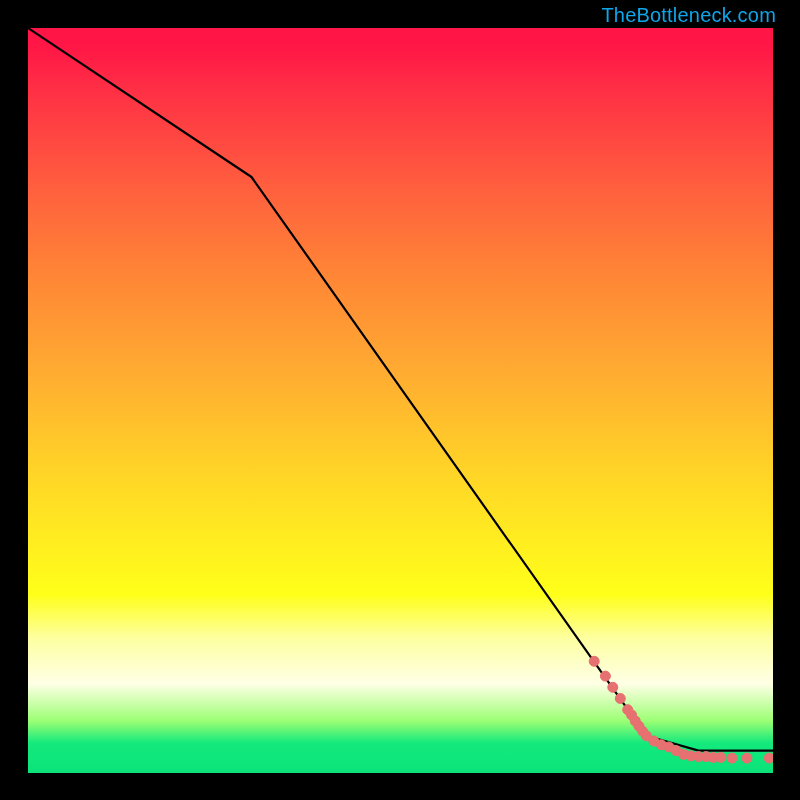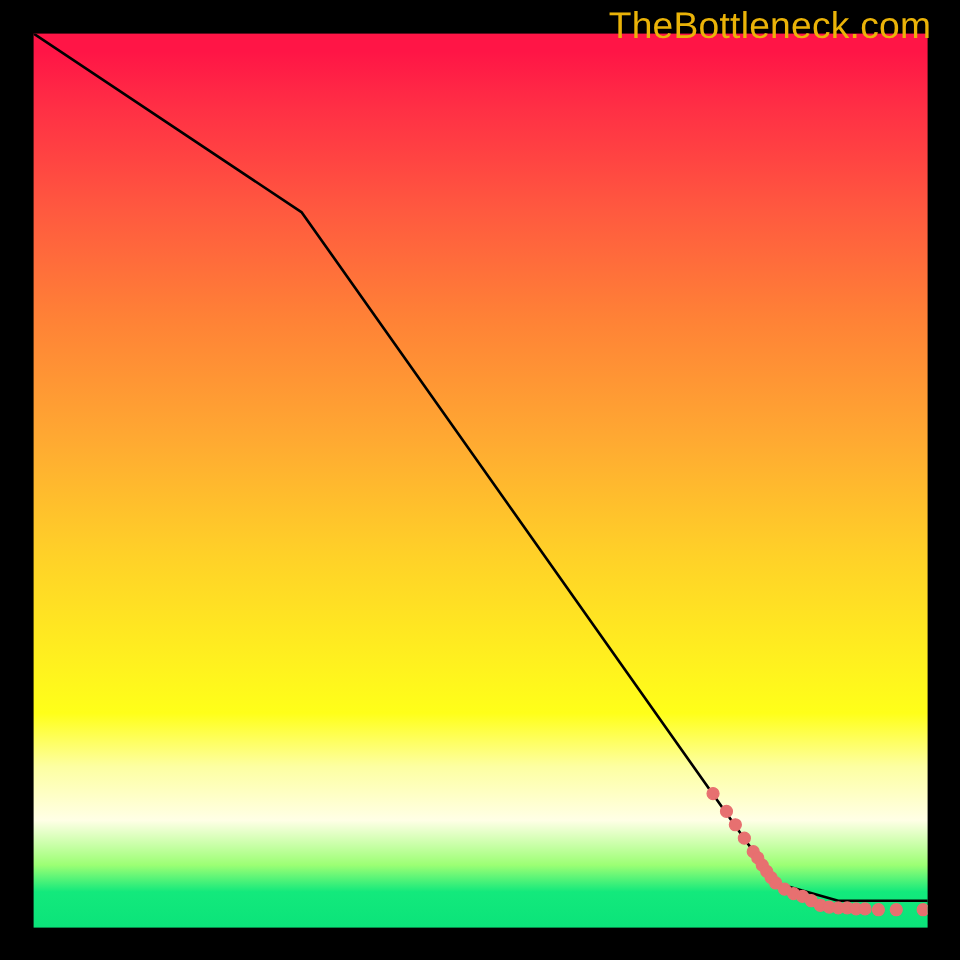--- a/index.html
+++ b/index.html
@@ -13,22 +13,22 @@
   }
   .wrap {
     position: relative;
     width: 800px;
     height: 800px;
   }
   .watermark {
     position: absolute;
     top: 4px;
     right: 24px;
-    color: #eab308;
-    font-size: 31px;
+    color: #0ea5e9;
+    font-size: 20px;
     font-weight: 500;
     letter-spacing: 0.2px;
     user-select: none;
     z-index: 3;
   }
   .plot {
     position: absolute;
     left: 28px;
     top: 28px;
     width: 745px;

